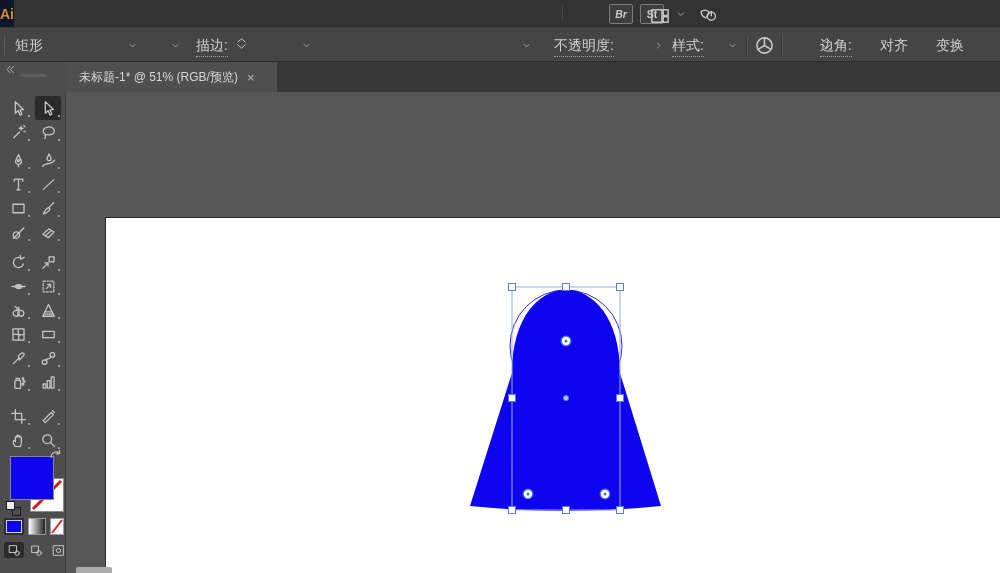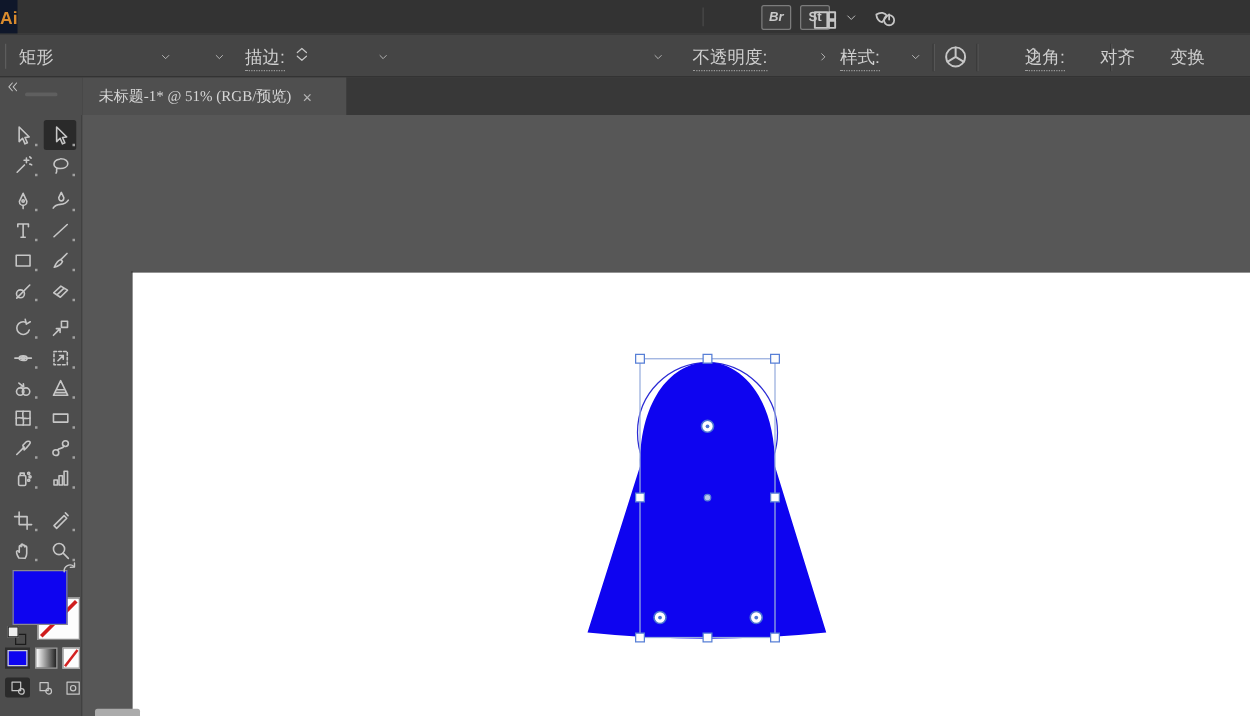--- a/index.html
+++ b/index.html
@@ -28,21 +28,21 @@
   .swatch{width:22px;height:20px;box-sizing:border-box;border:1px solid #d2d2d2;outline:1px solid #2e2e2e;}
   .dropbox{box-sizing:border-box;background:#3c3c3c;border:1px solid #2f2f2f;color:#d0d0d0;
            font-size:11.5px;line-height:17px;padding-left:5px;}
   .cb-sep{top:7px;width:1px;height:22px;background:#383838;border-right:1px solid #565656;}
 
   
   #tabbar{left:0;top:62px;width:1000px;height:30px;background:#383838;}
   #tools-header{left:0;top:0;width:66px;height:30px;background:#4d4d4d;}
   #tools-grip{left:20px;top:12px;width:26px;height:3px;background:#5f5f5f;border-radius:2px;}
   #doc-tab{left:66px;top:0;width:211px;height:30px;background:#4f4f4f;display:flex;align-items:center;}
-  #doc-tab .title{font-size:12px;color:#d6d6d6;padding-left:13px;white-space:nowrap;font-family:Liberation Serif, serif;}
+  #doc-tab .title{font-size:12px;color:#d6d6d6;padding-left:13px;white-space:nowrap;}
   #tab-close{margin-left:9px;color:#b5b5b5;font-size:13px;line-height:13px;}
 
   
   #toolbar{left:0;top:92px;width:66px;height:481px;background:#4d4d4d;
            border-right:1px solid #3e3e3e;box-sizing:border-box;}
   .tool-group{display:grid;grid-template-columns:26px 26px;column-gap:4px;margin-left:5px;}
   .tool{position:relative;width:26px;height:24px;display:flex;align-items:center;justify-content:center;border-radius:2px;}
   .tool::after{content:'';position:absolute;right:1px;bottom:3px;width:2px;height:2px;background:#a0a0a0;}
   .tool.active{background:#2a2a2a;}
   #fill-swatch{left:10px;top:364px;width:44px;height:44px;background:var(--blue);

